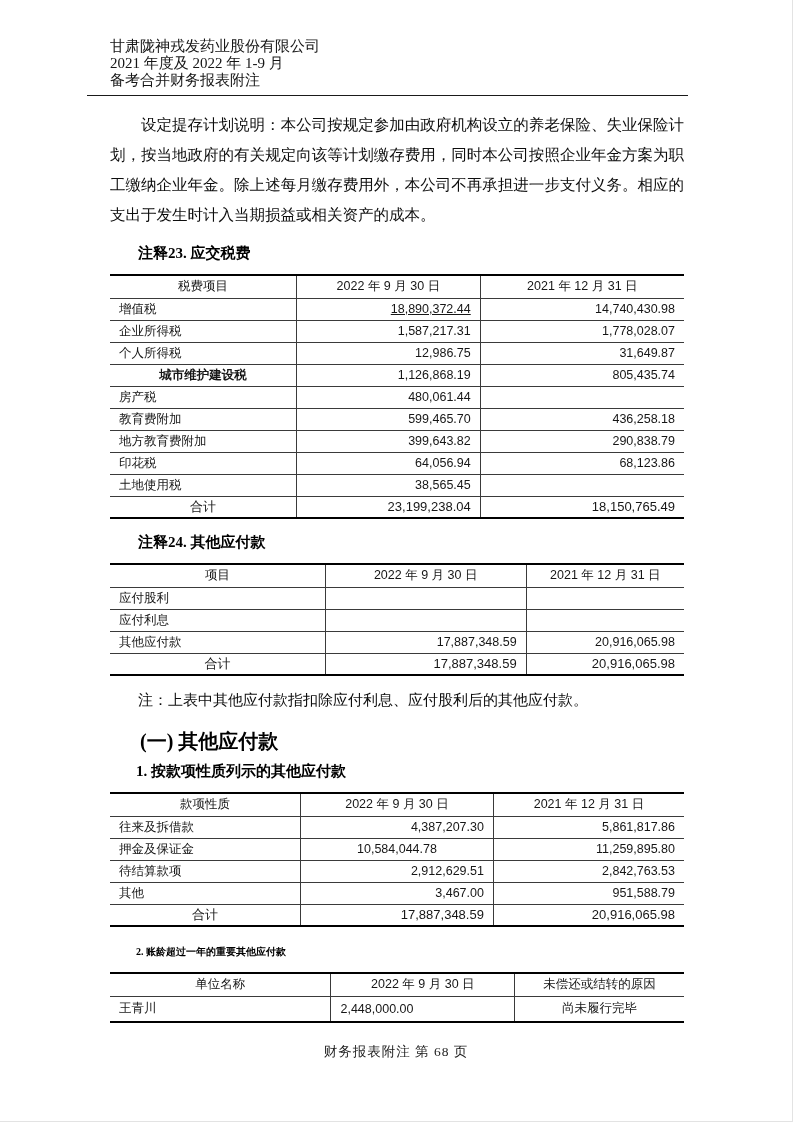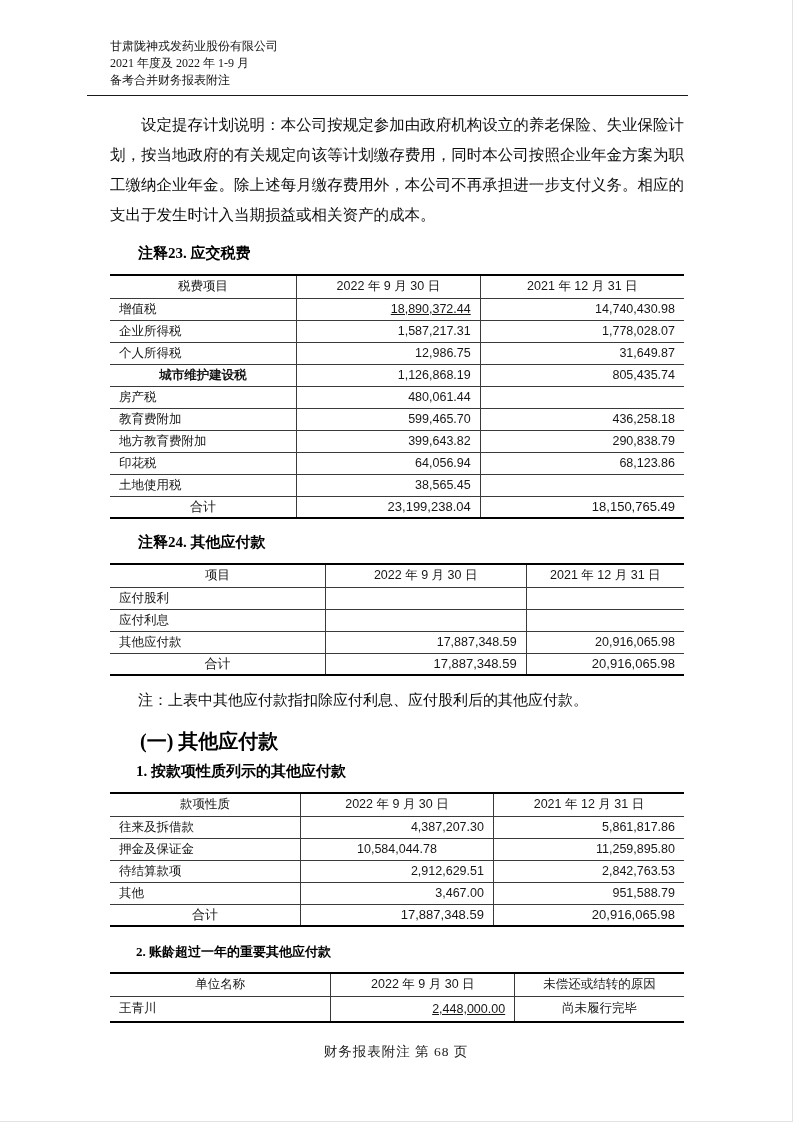--- a/index.html
+++ b/index.html
@@ -10,36 +10,36 @@
     margin:0 auto;
     background:#ffffff;
     color:#111;
     font-family:"Liberation Serif","DejaVu Serif",serif;
     overflow:hidden;
     border-right:1px solid #e3e3e3;
     border-bottom:1px solid #e3e3e3;
   }
   .content { margin:0 108px 0 110px; }
 
-  .doc-header { padding-top:38px; font-size:12px; line-height:17px; color:#151515; }
+  .doc-header { padding-top:38px; font-size:15px; line-height:17px; color:#151515; }
   .header-rule { margin-top:6px; margin-left:-23px; width:601px; border-bottom:1.5px solid #1a1a1a; }
 
   .body-para {
     margin-top:14px;
     font-size:15.5px;
     line-height:30px;
     text-align:justify;
     text-indent:2em;
     color:#0d0d0d;
   }
 
   h3.sec { margin:13px 0 0 28px; font-size:15px; line-height:21px; font-weight:bold; color:#000; }
   h3.sec-big { margin:19px 0 0 30px; font-size:20px; line-height:22px; font-weight:bold; color:#000; }
   h4.sub { margin:9px 0 0 26px; font-size:15px; line-height:21px; font-weight:bold; color:#000; }
-  h4.sub2 { margin:14px 0 0 26px; font-size:13px; line-height:21px; font-weight:bold; color:#000; }
+  h4.sub2 { margin:14px 0 0 26px; font-size:10px; line-height:21px; font-weight:bold; color:#000; }
 
   table.tbl {
     width:100%;
     margin-top:10px;
     border-collapse:collapse;
     border-top:2px solid #000;
     border-bottom:2px solid #000;
     font-family:"Liberation Sans","DejaVu Sans",sans-serif;
     font-size:12.5px;
     color:#161616;
@@ -250,21 +250,21 @@
         <thead>
           <tr>
             <th>单位名称</th>
             <th>2022 年 9 月 30 日</th>
             <th>未偿还或结转的原因</th>
           </tr>
         </thead>
         <tbody>
           <tr>
             <td style="text-align: left;">王青川</td>
-            <td style="text-align: right; text-decoration: underline;">2,448,000.00</td>
+            <td style="text-align: left;">2,448,000.00</td>
             <td style="text-align: center;">尚未履行完毕</td>
           </tr>
         </tbody>
       </table>
 
   </div>
 
   <div class="page-footer">财务报表附注 第 68 页</div>
 </div>
 

